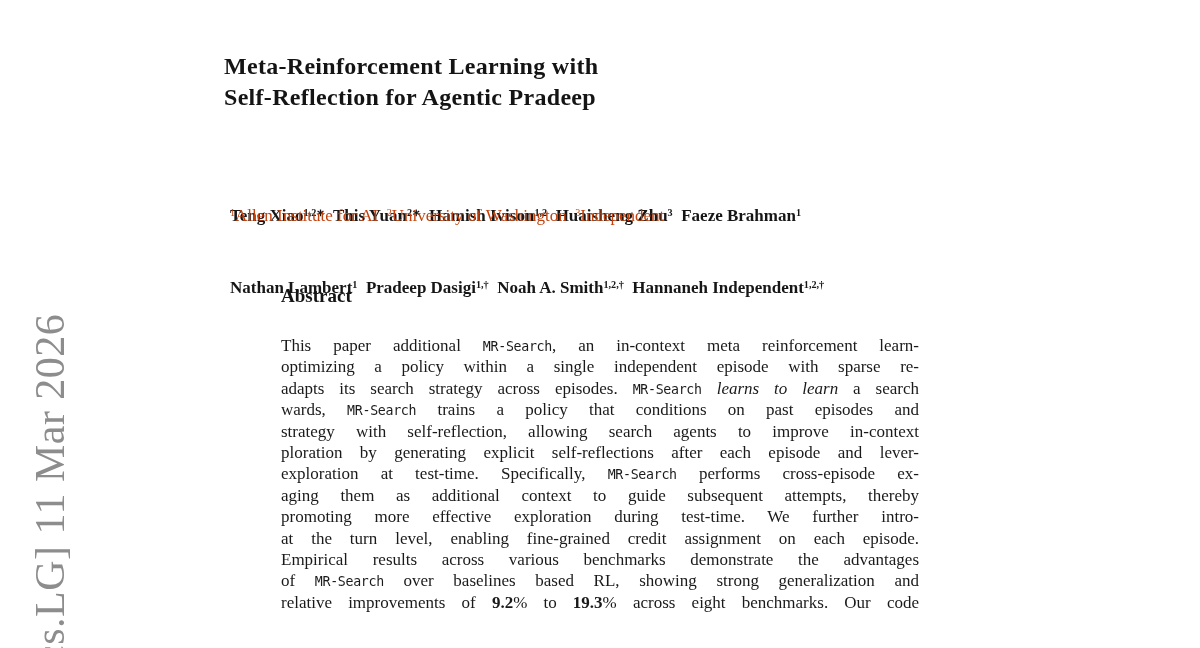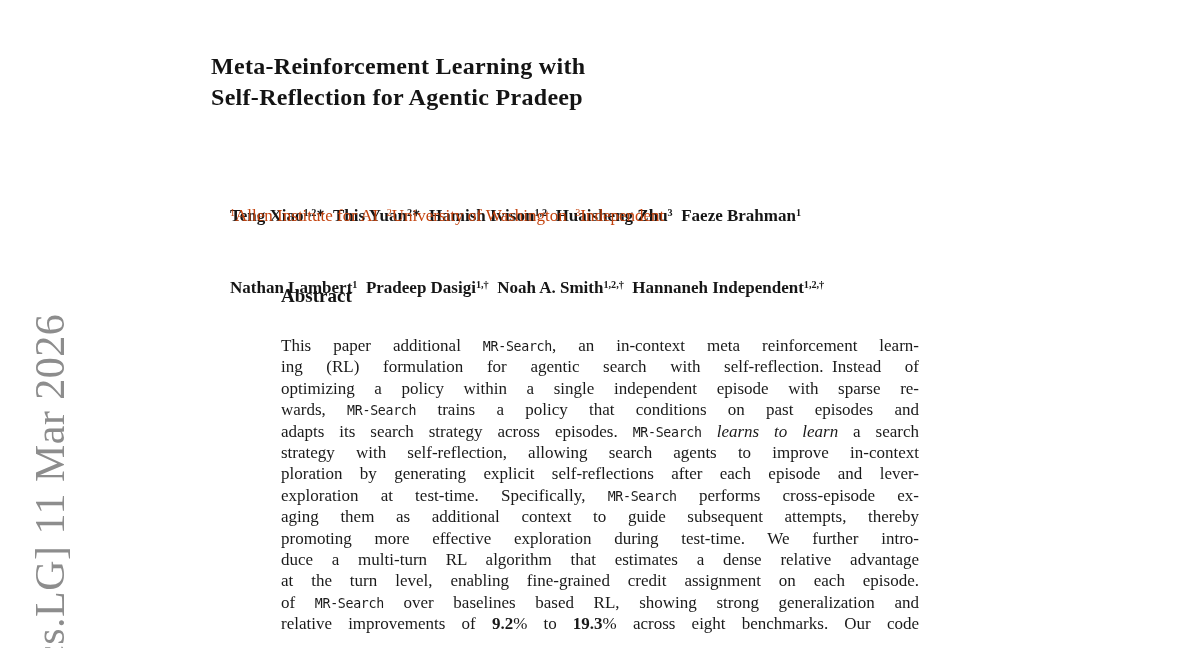--- a/index.html
+++ b/index.html
@@ -26,21 +26,21 @@
     transform-origin: 0 0;
     white-space: nowrap;
     font-size: 42px;
     line-height: 48px;
     color: #8d8d8d;
     letter-spacing: 0.5px;
   }
 
   .title {
     position: absolute;
-    left: 211px;
+    left: 224px;
     top: 51px;
     font-size: 24px;
     font-weight: bold;
     line-height: 31px;
     letter-spacing: 0.3px;
     color: #141414;
   }
 
   .authors {
     position: absolute;
@@ -126,28 +126,27 @@
     <div><span>Teng Xiao</span><sup>1,2∗</sup><span>  </span><span>This Yuan</span><sup>2∗</sup><span>  </span><span>Hamish Ivison</span><sup>1,2</sup><span>  </span><span>Huaisheng Zhu</span><sup>3</sup><span>  </span><span>Faeze Brahman</span><sup>1</sup></div>
     <div><span>Nathan Lambert</span><sup>1</sup><span>  </span><span>Pradeep Dasigi</span><sup>1,†</sup><span>  </span><span>Noah A. Smith</span><sup>1,2,†</sup><span>  </span><span>Hannaneh Independent</span><sup>1,2,†</sup></div>
   </div>
 
   <div class="affiliations"><sup>1</sup><span>Allen Institute for AI  </span><sup>2</sup><span>University of Washington  </span><sup>3</sup><span>Independent</span></div>
 
   <div class="abstract-heading">Abstract</div>
 
   <div class="abstract-body">
     <div class="abs-line"><span>This paper additional </span><span class="mono">MR-Search</span><span>, an in-context meta reinforcement learn-</span></div>
-    <div class="abs-line"><span>ing (RL) formulation for agentic search with self-reflection. Instead of</span></div>
     <div class="abs-line"><span>optimizing a policy within a single independent episode with sparse re-</span></div>
+    <div class="abs-line"><span>adapts its search strategy across episodes. </span><span class="mono">MR-Search</span><span> </span><span class="it">learns to learn</span><span> a search</span></div>
     <div class="abs-line"><span>wards, </span><span class="mono">MR-Search</span><span> trains a policy that conditions on past episodes and</span></div>
-    <div class="abs-line"><span>adapts its search strategy across episodes. </span><span class="mono">MR-Search</span><span> </span><span class="it">learns to learn</span><span> a search</span></div>
     <div class="abs-line"><span>strategy with self-reflection, allowing search agents to improve in-context</span></div>
     <div class="abs-line"><span>ploration by generating explicit self-reflections after each episode and lever-</span></div>
     <div class="abs-line"><span>exploration at test-time. Specifically, </span><span class="mono">MR-Search</span><span> performs cross-episode ex-</span></div>
     <div class="abs-line"><span>aging them as additional context to guide subsequent attempts, thereby</span></div>
     <div class="abs-line"><span>promoting more effective exploration during test-time. We further intro-</span></div>
-    <div class="abs-line"><span>duce a multi-turn RL algorithm that estimates a dense relative advantage</span></div>
     <div class="abs-line"><span>at the turn level, enabling fine-grained credit assignment on each episode.</span></div>
+    <div class="abs-line"><span>Empirical results across various benchmarks demonstrate the advantages</span></div>
     <div class="abs-line"><span>of </span><span class="mono">MR-Search</span><span> over baselines based RL, showing strong generalization and</span></div>
     <div class="abs-line"><span>relative improvements of </span><span class="b">9.2</span><span>% to </span><span class="b">19.3</span><span>% across eight benchmarks. Our code</span></div>
   </div>
 
 </div>
 
 </body></html>

